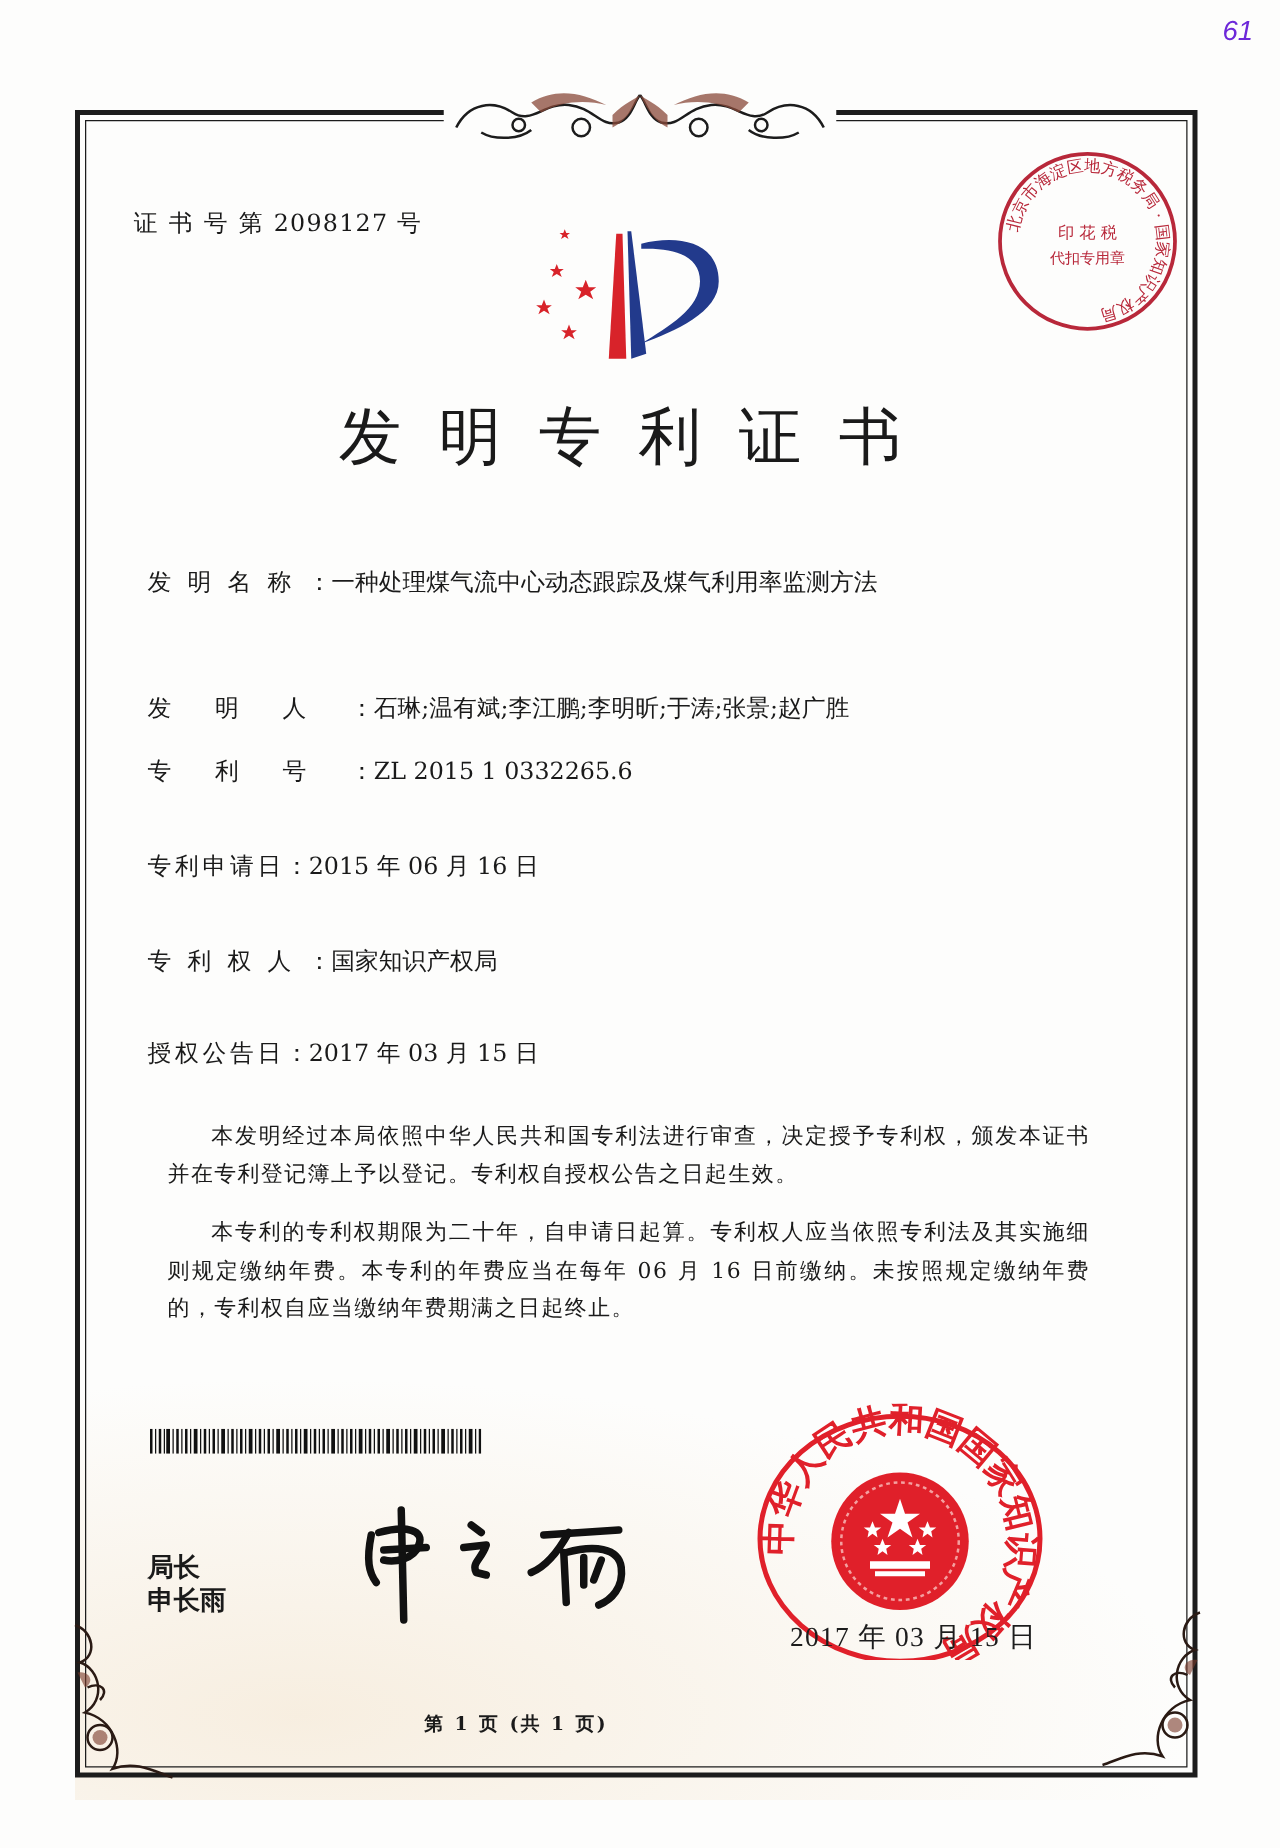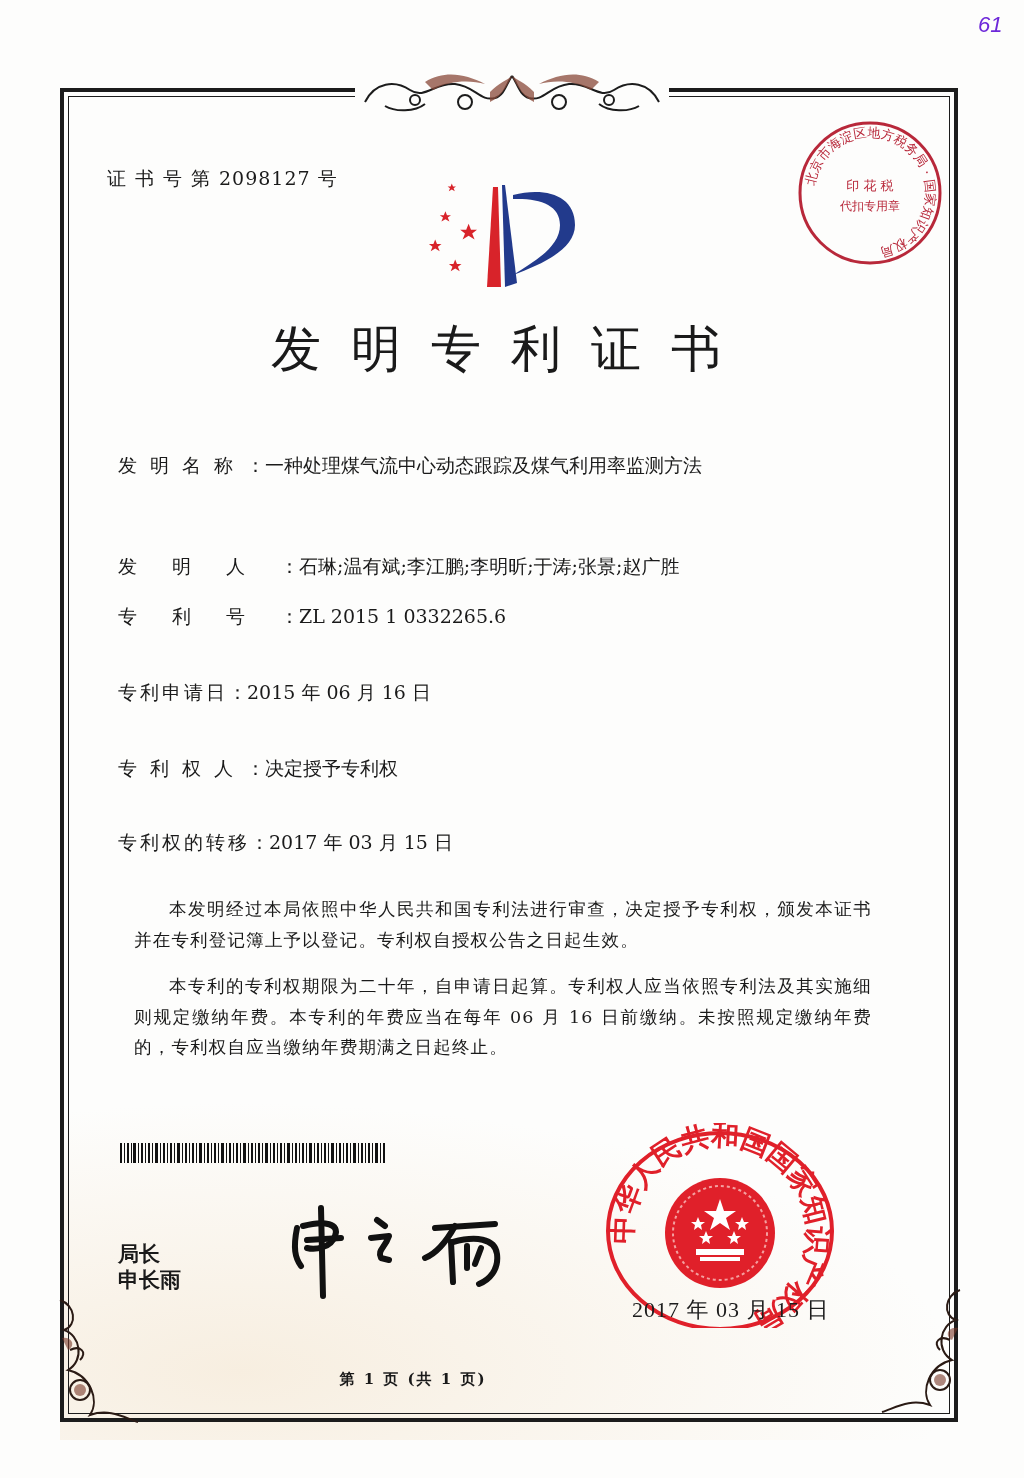--- a/index.html
+++ b/index.html
@@ -145,24 +145,24 @@
 <div class="abs field" style="top:530px;margin-top:24px;">
   <span class="k k-spread3">发明人</span>：<span>石琳;温有斌;李江鹏;李明昕;于涛;张景;赵广胜</span>
 </div>
 <div class="abs field" style="top:604px;">
   <span class="k k-spread3">专利号</span>：<span>ZL 2015 1 0332265.6</span>
 </div>
 <div class="abs field" style="top:680px;">
   <span class="k k-spread5">专利申请日</span>：<span>2015 年 06 月 16 日</span>
 </div>
 <div class="abs field" style="top:756px;">
-  <span class="k k-spread4">专利权人</span>：<span>决定授予专利权</span>
+  <span class="k k-spread4">专利权人</span>：<span>国家知识产权局</span>
 </div>
 <div class="abs field" style="top:830px;">
-  <span class="k k-spread5">专利权的转移</span>：<span>2017 年 03 月 15 日</span>
+  <span class="k k-spread5">授权公告日</span>：<span>2017 年 03 月 15 日</span>
 </div>
 
 <div class="abs body-text">
   <p>本发明经过本局依照中华人民共和国专利法进行审查，决定授予专利权，颁发本证书并在专利登记簿上予以登记。专利权自授权公告之日起生效。</p>
   <p>本专利的专利权期限为二十年，自申请日起算。专利权人应当依照专利法及其实施细则规定缴纳年费。本专利的年费应当在每年 06 月 16 日前缴纳。未按照规定缴纳年费的，专利权自应当缴纳年费期满之日起终止。</p>
 </div>
 
 <svg class="abs barcode" viewBox="0 0 265 20" preserveAspectRatio="none">
   <g fill="#111">
     <rect x="0" y="0" width="2" height="20"></rect>

